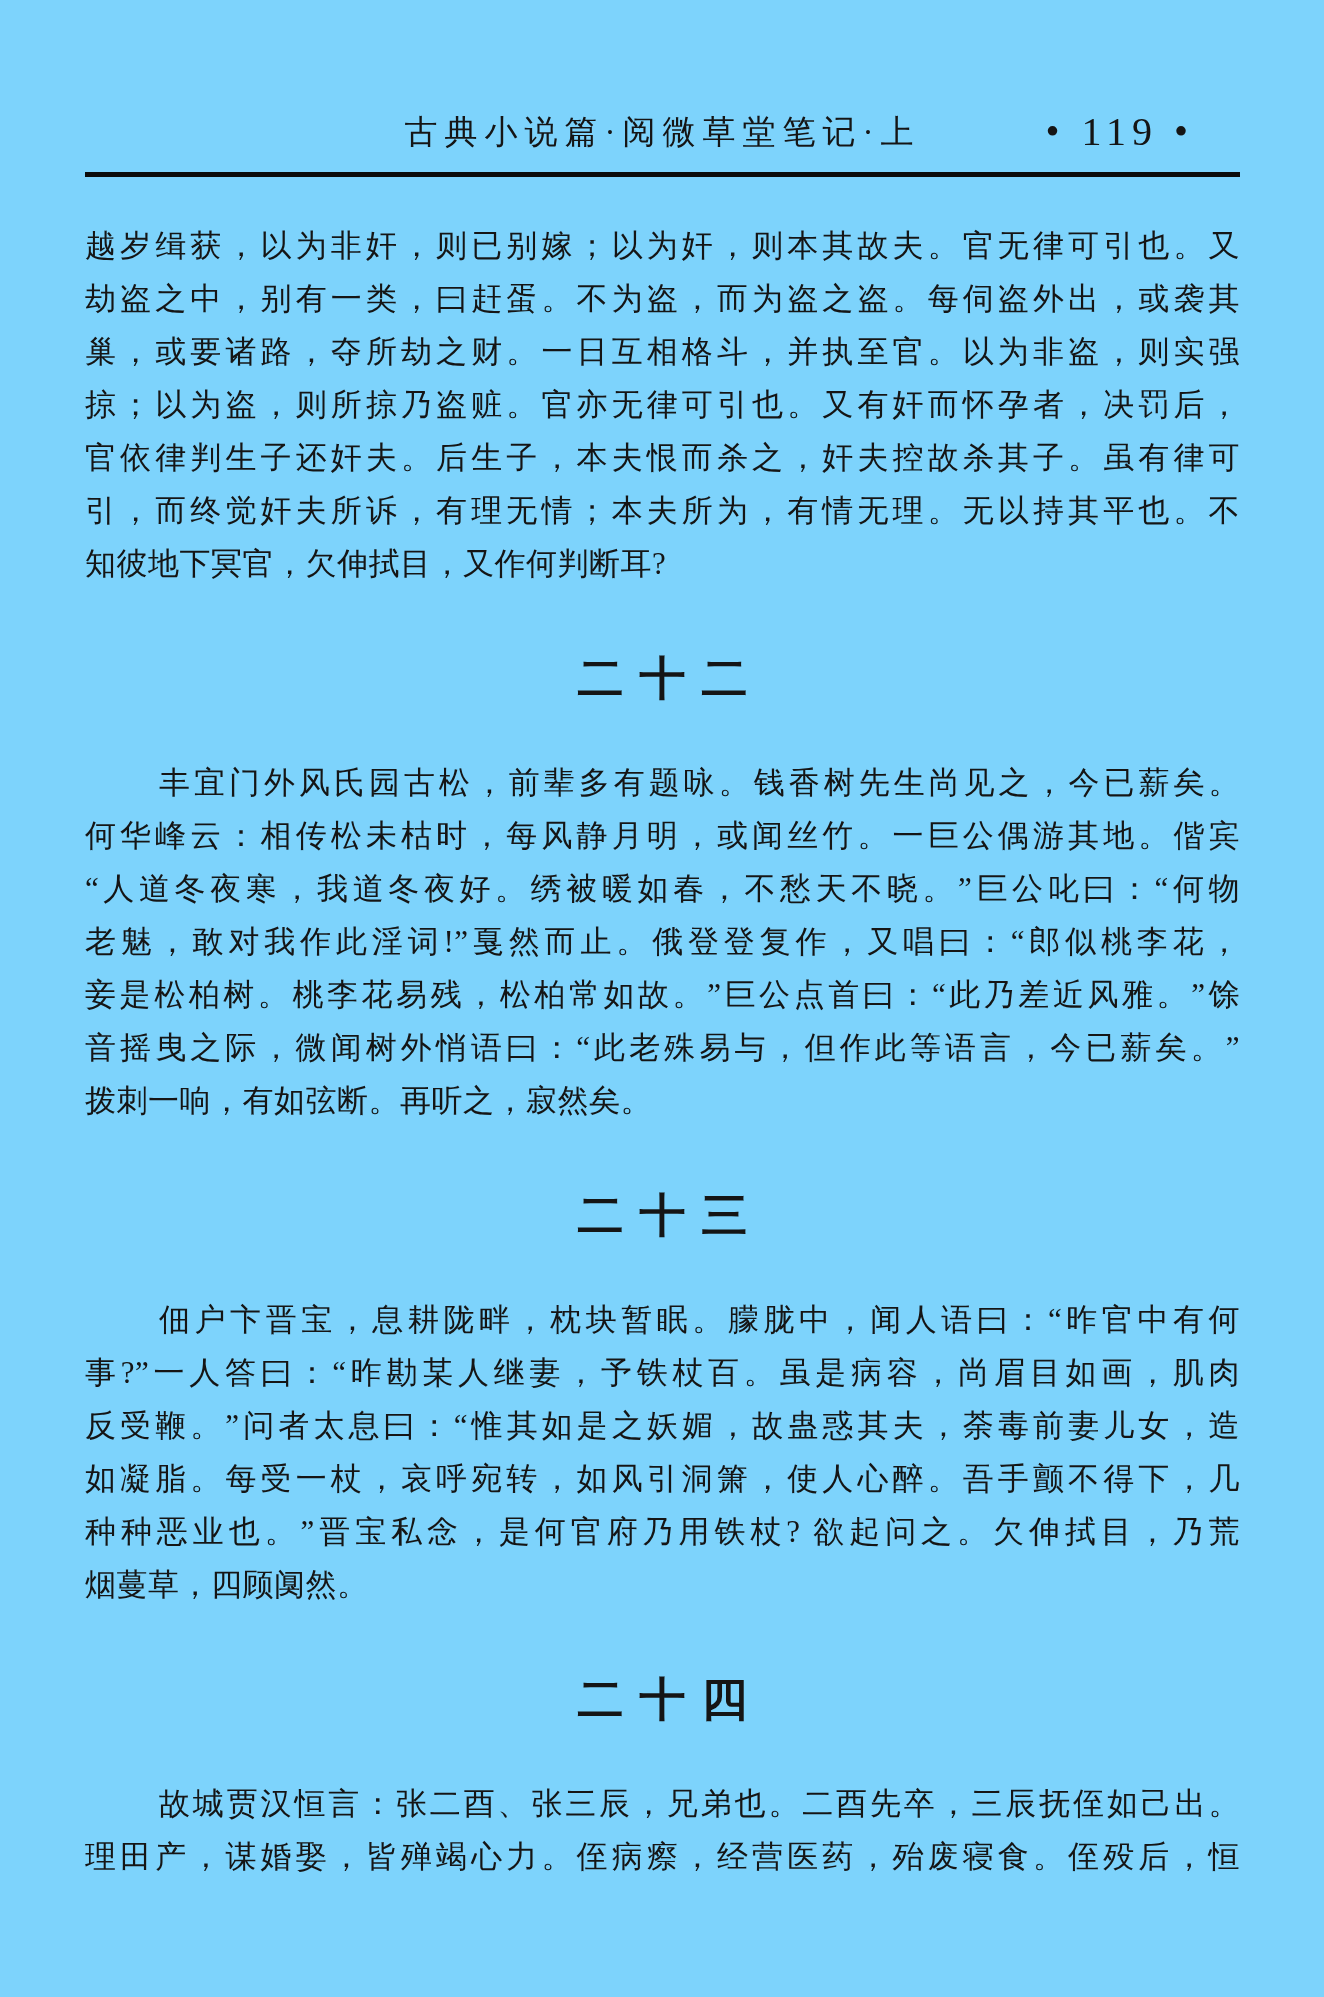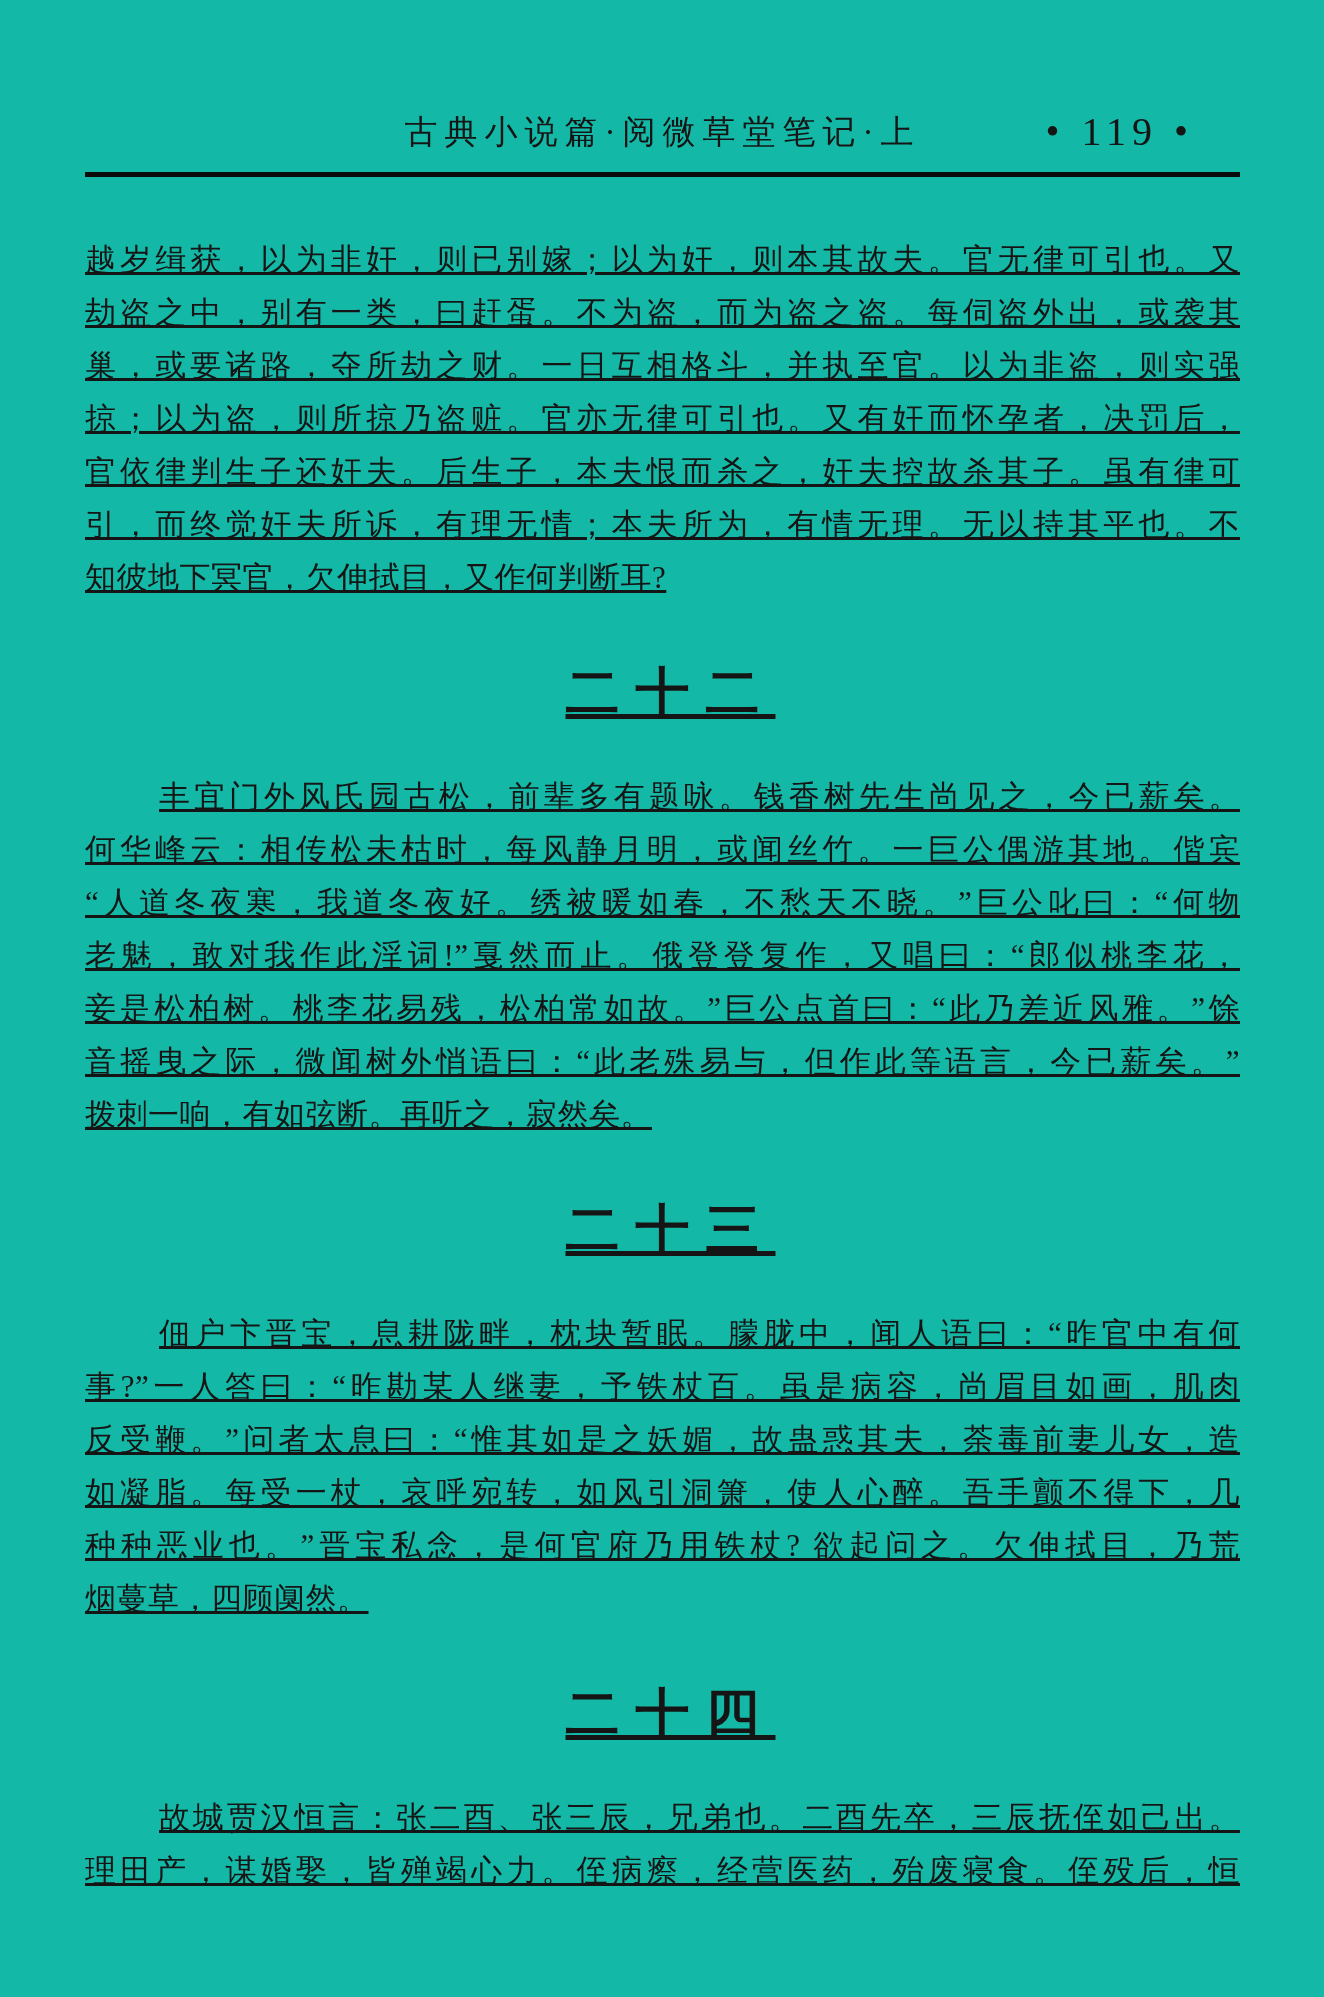--- a/index.html
+++ b/index.html
@@ -1,54 +1,53 @@
 <!DOCTYPE html>
 <html lang="zh"><head>
 <meta charset="utf-8">
 <style>
   html,body{margin:0;padding:0;background:#ffffff;}
   .page{
     position:relative;
     width:1324px;height:1997px;
-    background:#14b8a6;
+    background:#7dd3fc;
     color:#151515;
     font-family:"Liberation Serif","DejaVu Serif",serif;
     overflow:hidden;
   }
   .header{position:absolute;top:112px;left:85px;width:1155px;height:42px;}
   .header-title{
     position:absolute;left:50%;transform:translateX(-50%);top:0;
     font-size:33px;line-height:40px;letter-spacing:7px;white-space:nowrap;
   }
   .page-number{
     position:absolute;right:46px;top:0;
     font-size:40px;line-height:40px;letter-spacing:6px;white-space:nowrap;
   }
   .header-rule{
     position:absolute;top:172px;left:85px;width:1155px;height:5px;
     background:#0b0b0b;
   }
   .content{
-    position:absolute;top:207px;left:85px;width:1155px;
+    position:absolute;top:193px;left:85px;width:1155px;
     padding-top:26px;
-    text-decoration:underline;
   }
   .line{
     font-size:31px;line-height:53px;height:53px;
     letter-spacing:0.5px;
     text-align:justify;
     text-align-last:left;
     white-space:nowrap;
   }
   .line.fill{text-align-last:justify;white-space:normal;overflow:hidden;}
   .line.indent{text-indent:74px;}
   .heading{
     font-family:"Liberation Sans","DejaVu Sans",sans-serif;
     font-weight:bold;
-    font-size:54px;line-height:56px;
+    font-size:46px;line-height:56px;
     letter-spacing:16px;padding-left:16px;
     text-align:center;
     margin-top:60px;margin-bottom:50px;
   }
 </style>
 </head>
 <body>
 
 <div class="page">
 

